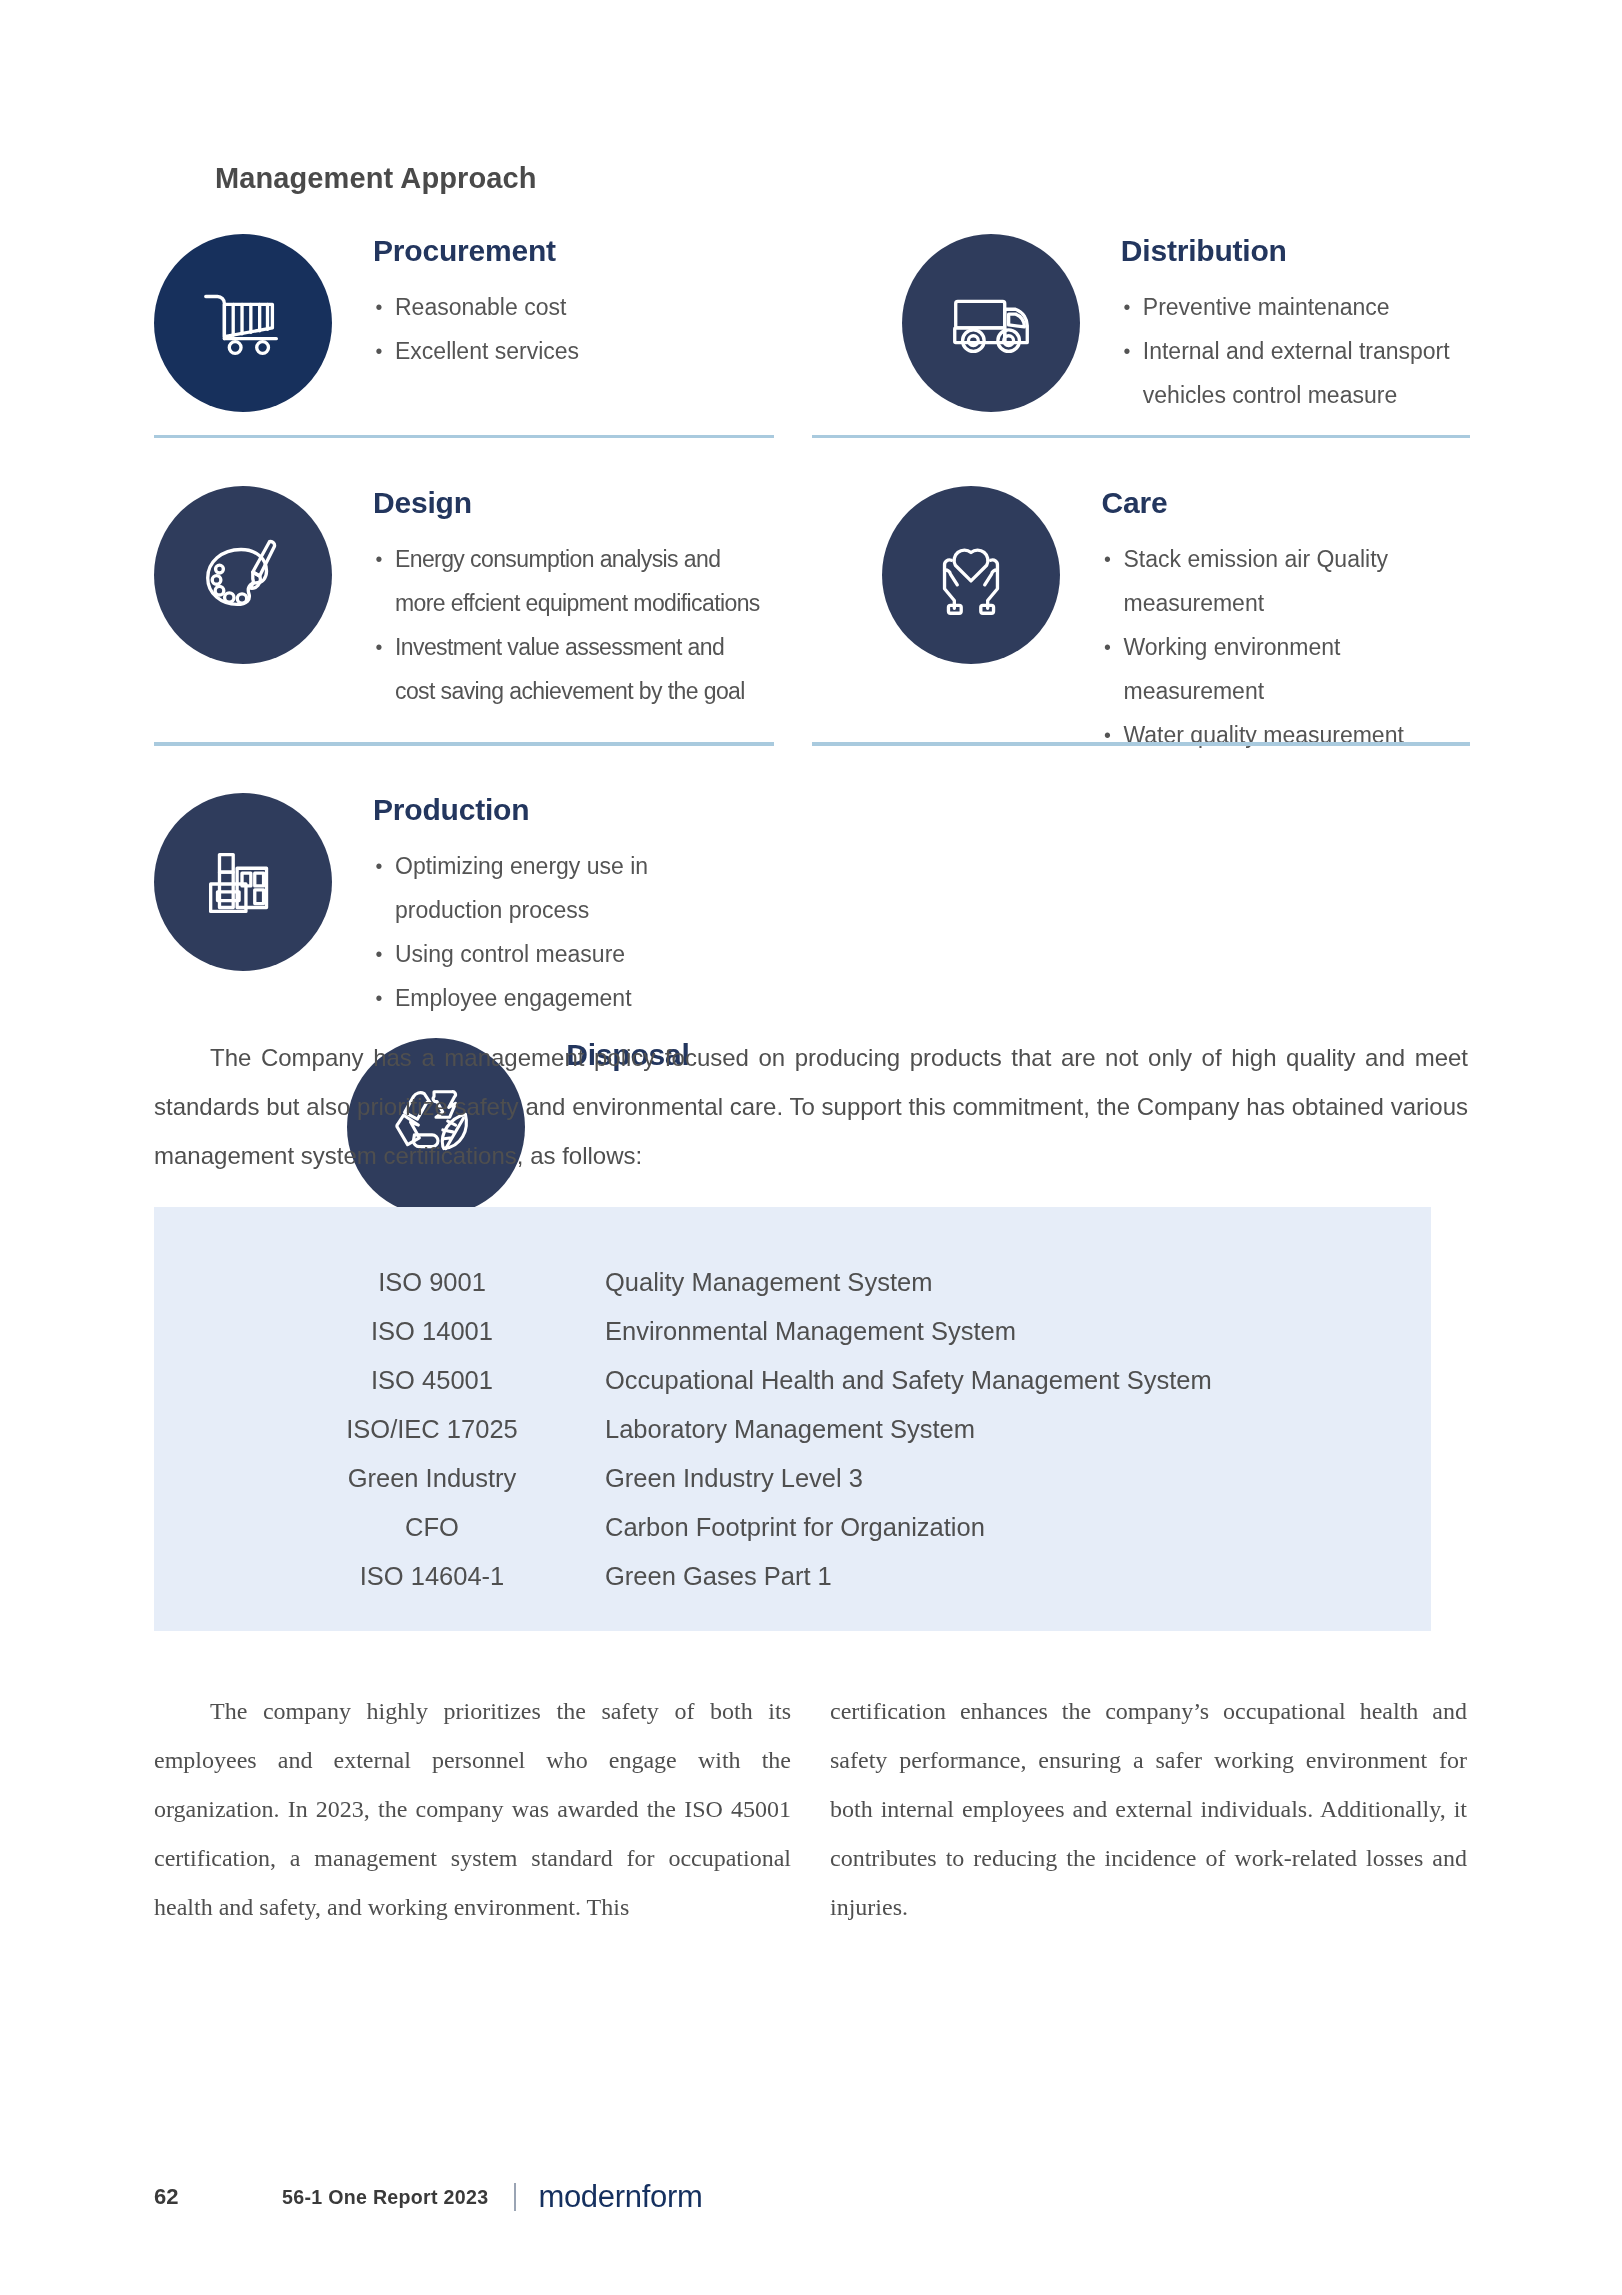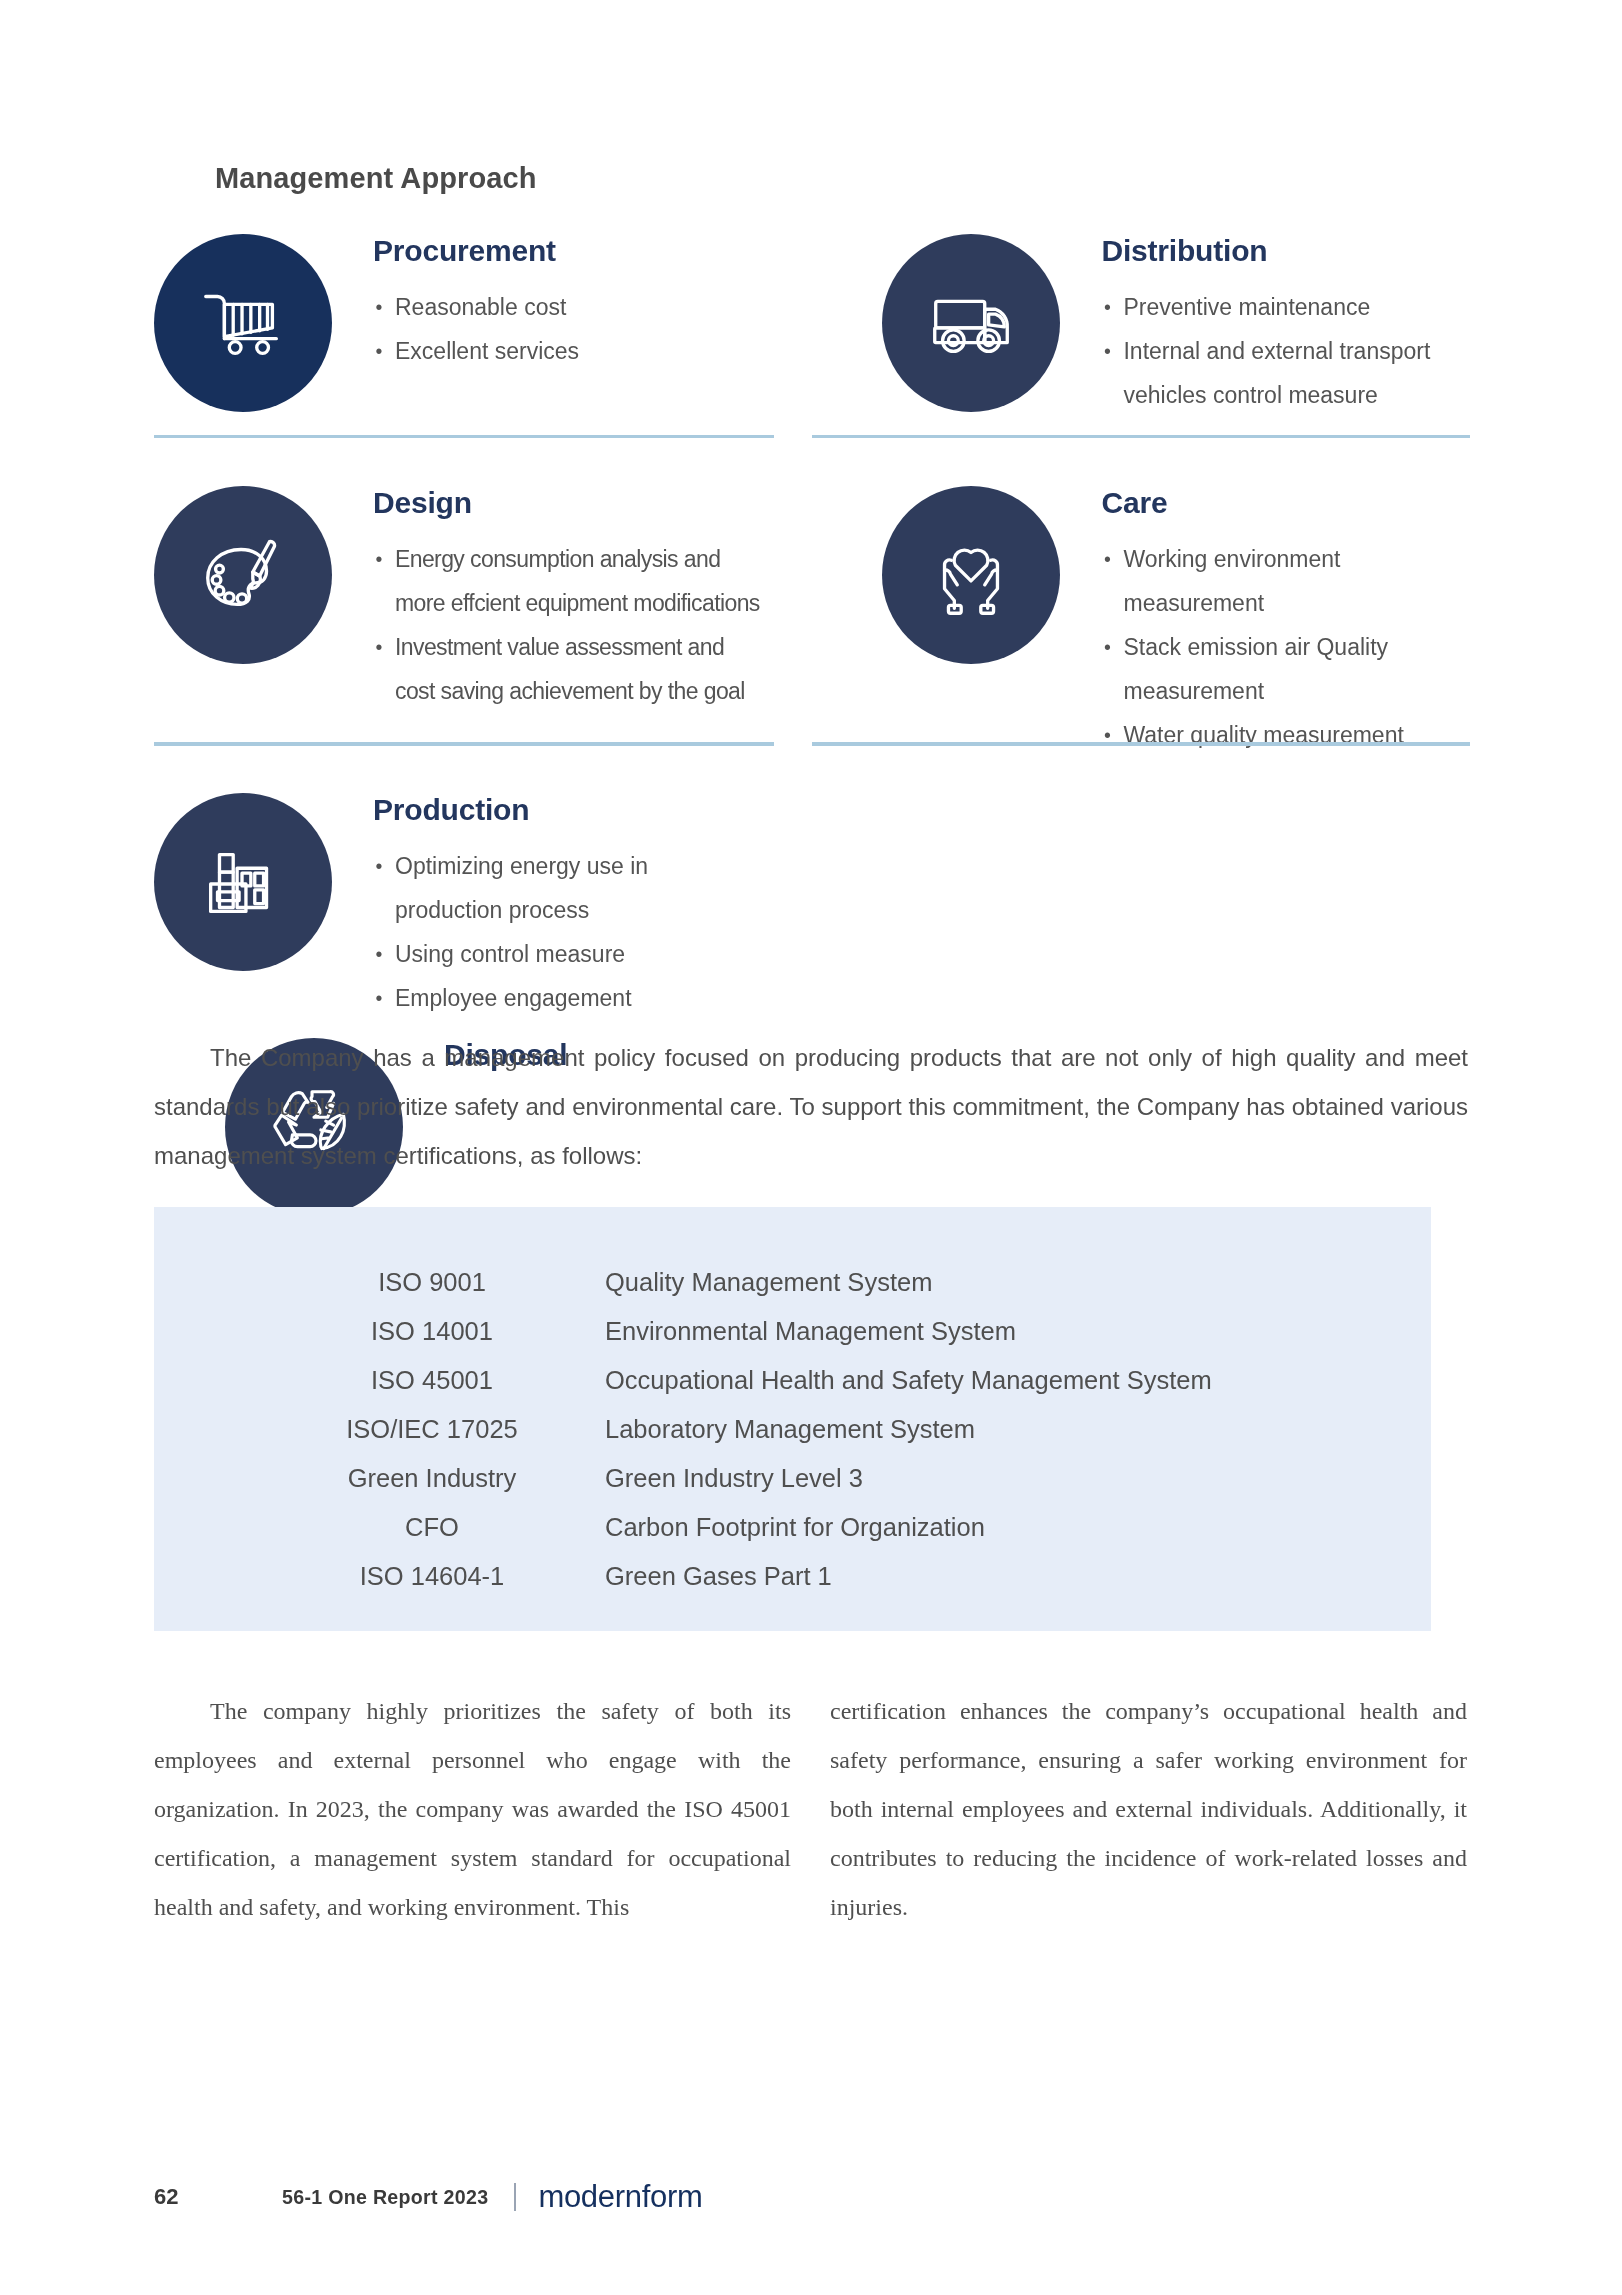--- a/index.html
+++ b/index.html
@@ -46,21 +46,21 @@
     display: flex;
     width: 100%;
     position: relative;
   }
   .approach-row .cell {
     width: 658px;
     box-sizing: border-box;
     display: flex;
     align-items: flex-start;
   }
-  .approach-row .cell.right { padding-left: 71px; }
+  .approach-row .cell.right { padding-left: 71px; justify-content: center; }
 
   .row-rule {
     position: absolute;
     height: 3.3px;
     background: #a9cade;
   }
 
   .icon-circle {
     width: 178px;
     height: 178px;
@@ -289,23 +289,23 @@
             <path d="M23 45 a5 5 0 0 1 6 4 L36 60"></path>
             <path d="M70 35 a5 5 0 0 1 7 5 V64 L67 76 V84"></path>
             <path d="M77 45 a5 5 0 0 0 -6 4 L64 60"></path>
             <rect x="27" y="81" width="13" height="8" rx="2"></rect>
             <rect x="60" y="81" width="13" height="8" rx="2"></rect>
           </svg>
         </div>
         <div class="cell-body">
           <div class="cell-heading">Care</div>
           <ul class="bullet-list">
-            <li>Working environment measurement</li>
             <li>Stack emission air Quality
 measurement</li>
+            <li>Working environment measurement</li>
             <li>Water quality measurement</li>
           </ul>
         </div>
       </div>
       <div class="row-rule" style="left:0; top:275px; width:620px;"></div>
       <div class="row-rule" style="left:658px; top:275px; width:658px;"></div>
     </div>
 
     <div class="approach-row" style="height:262px; margin-top:29.4px;flex-direction:column;">
       <div class="cell">

